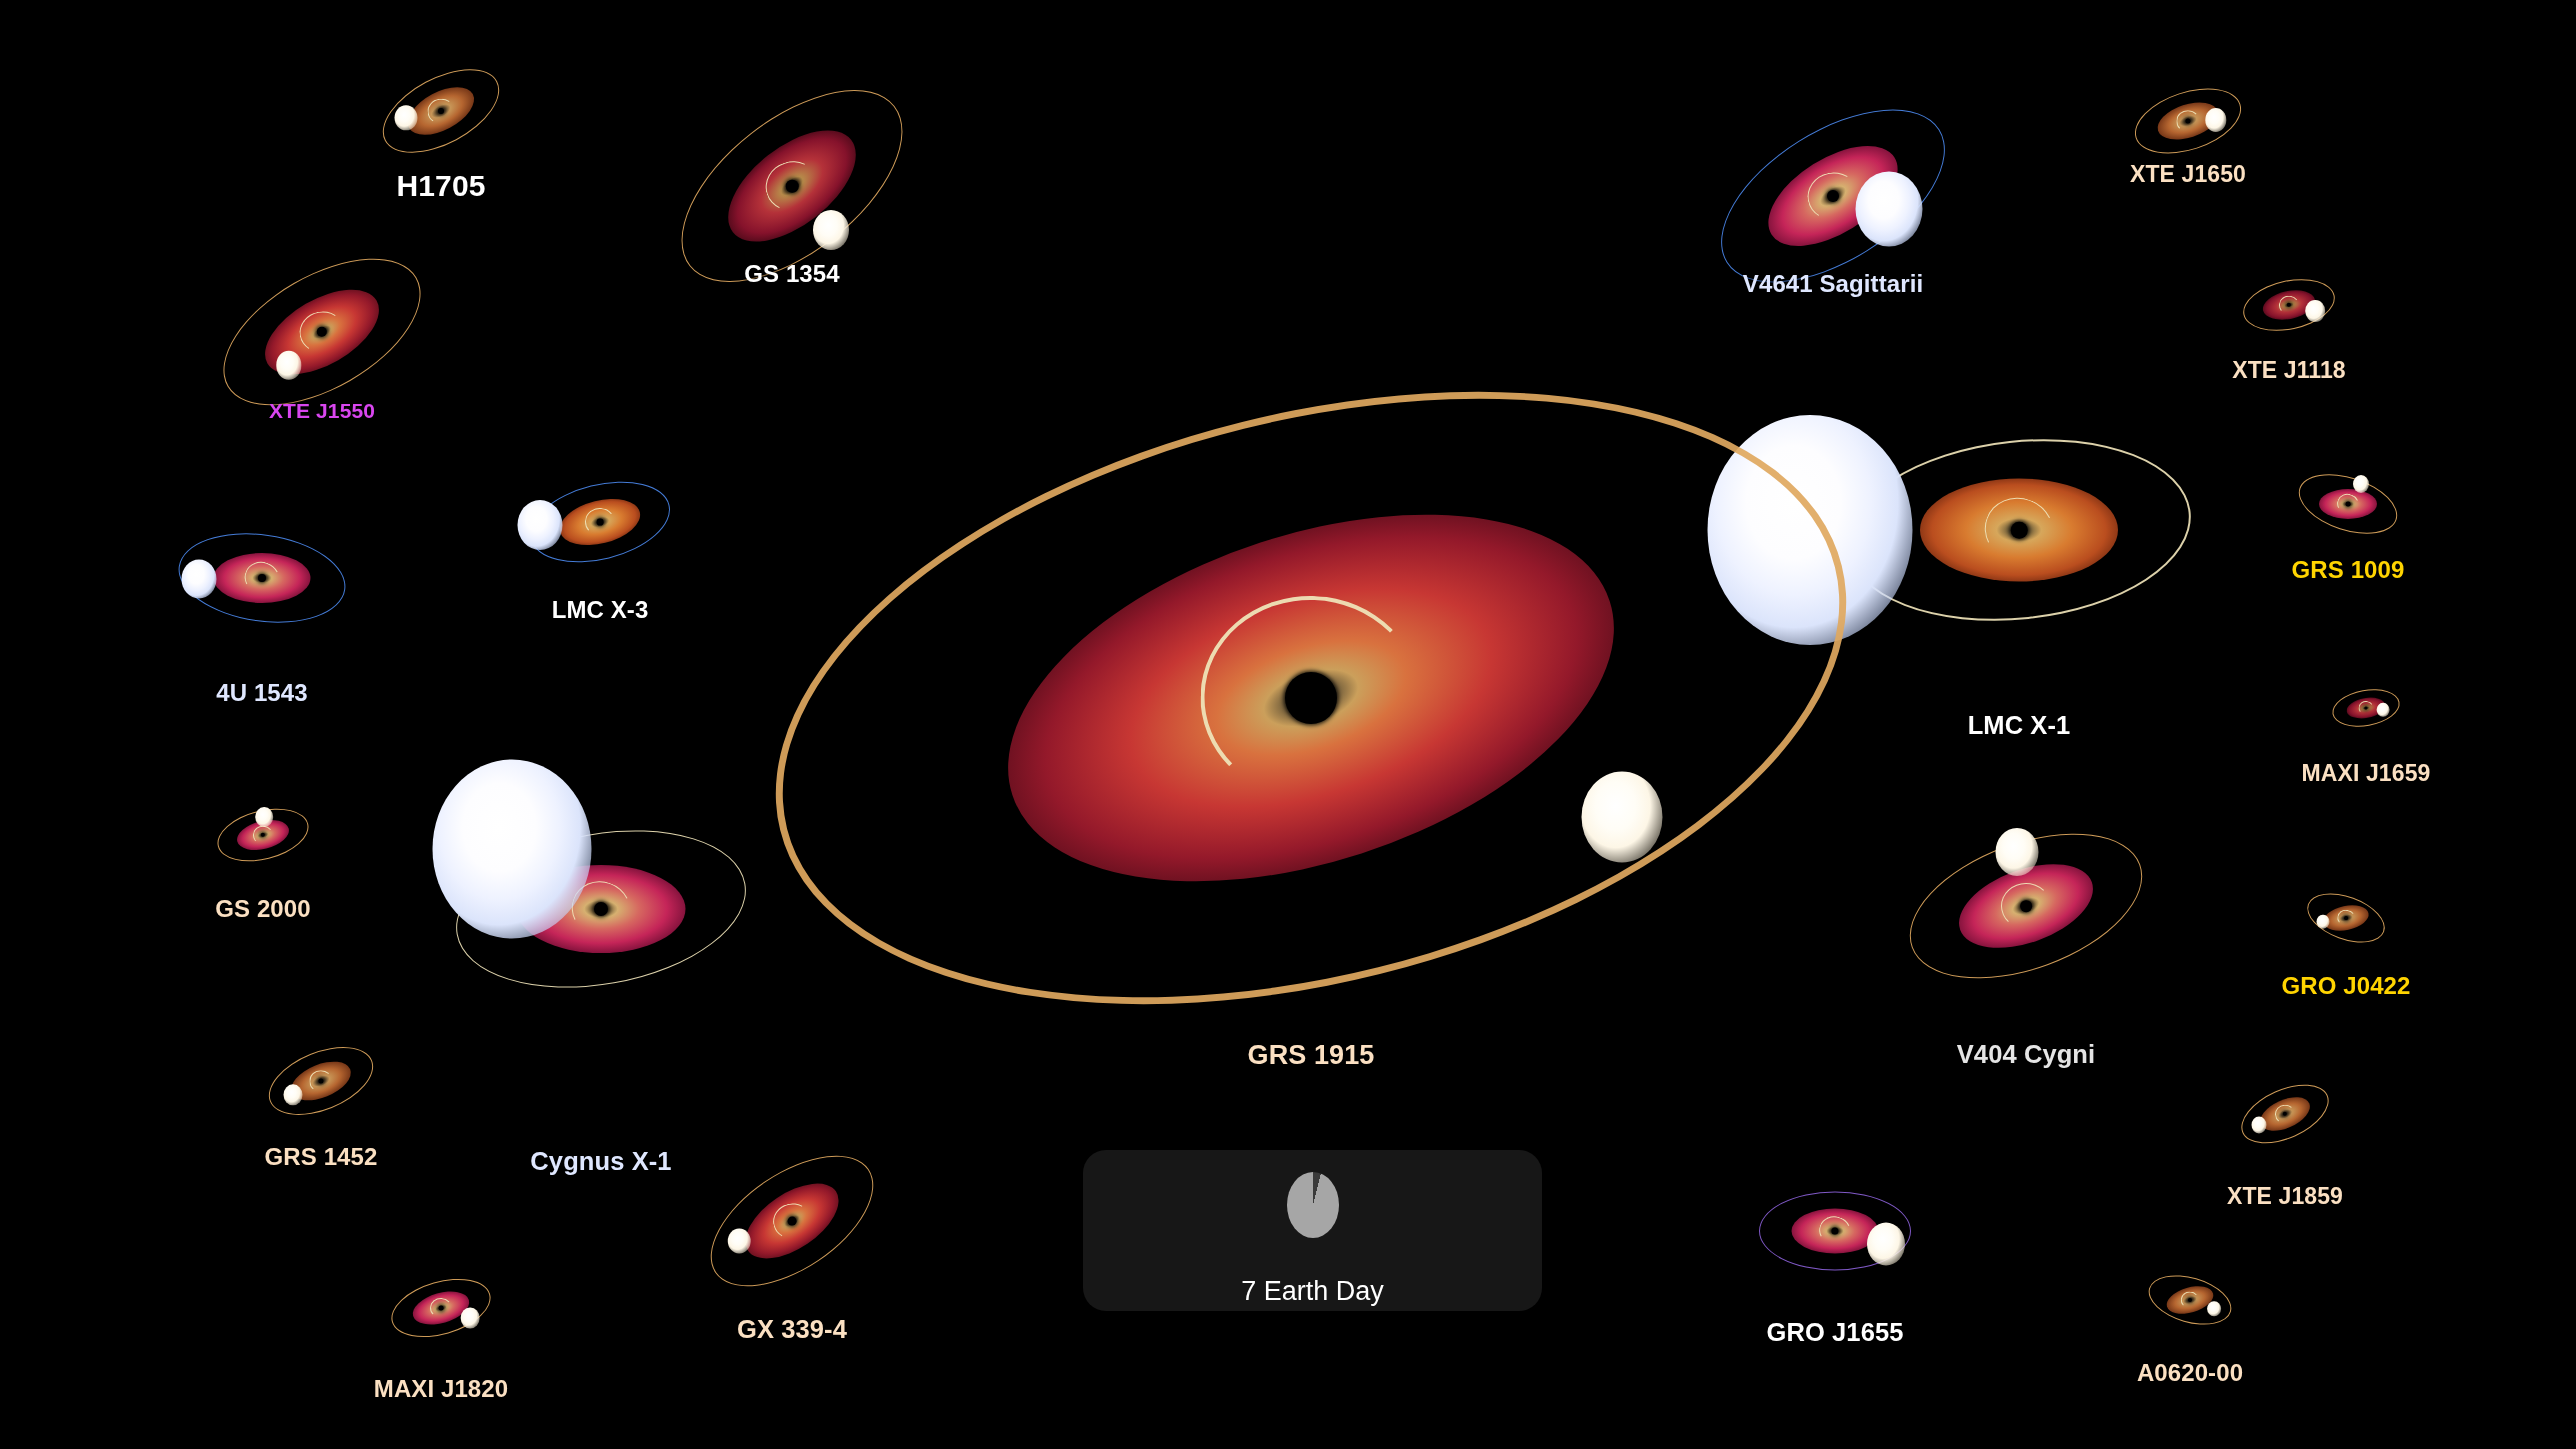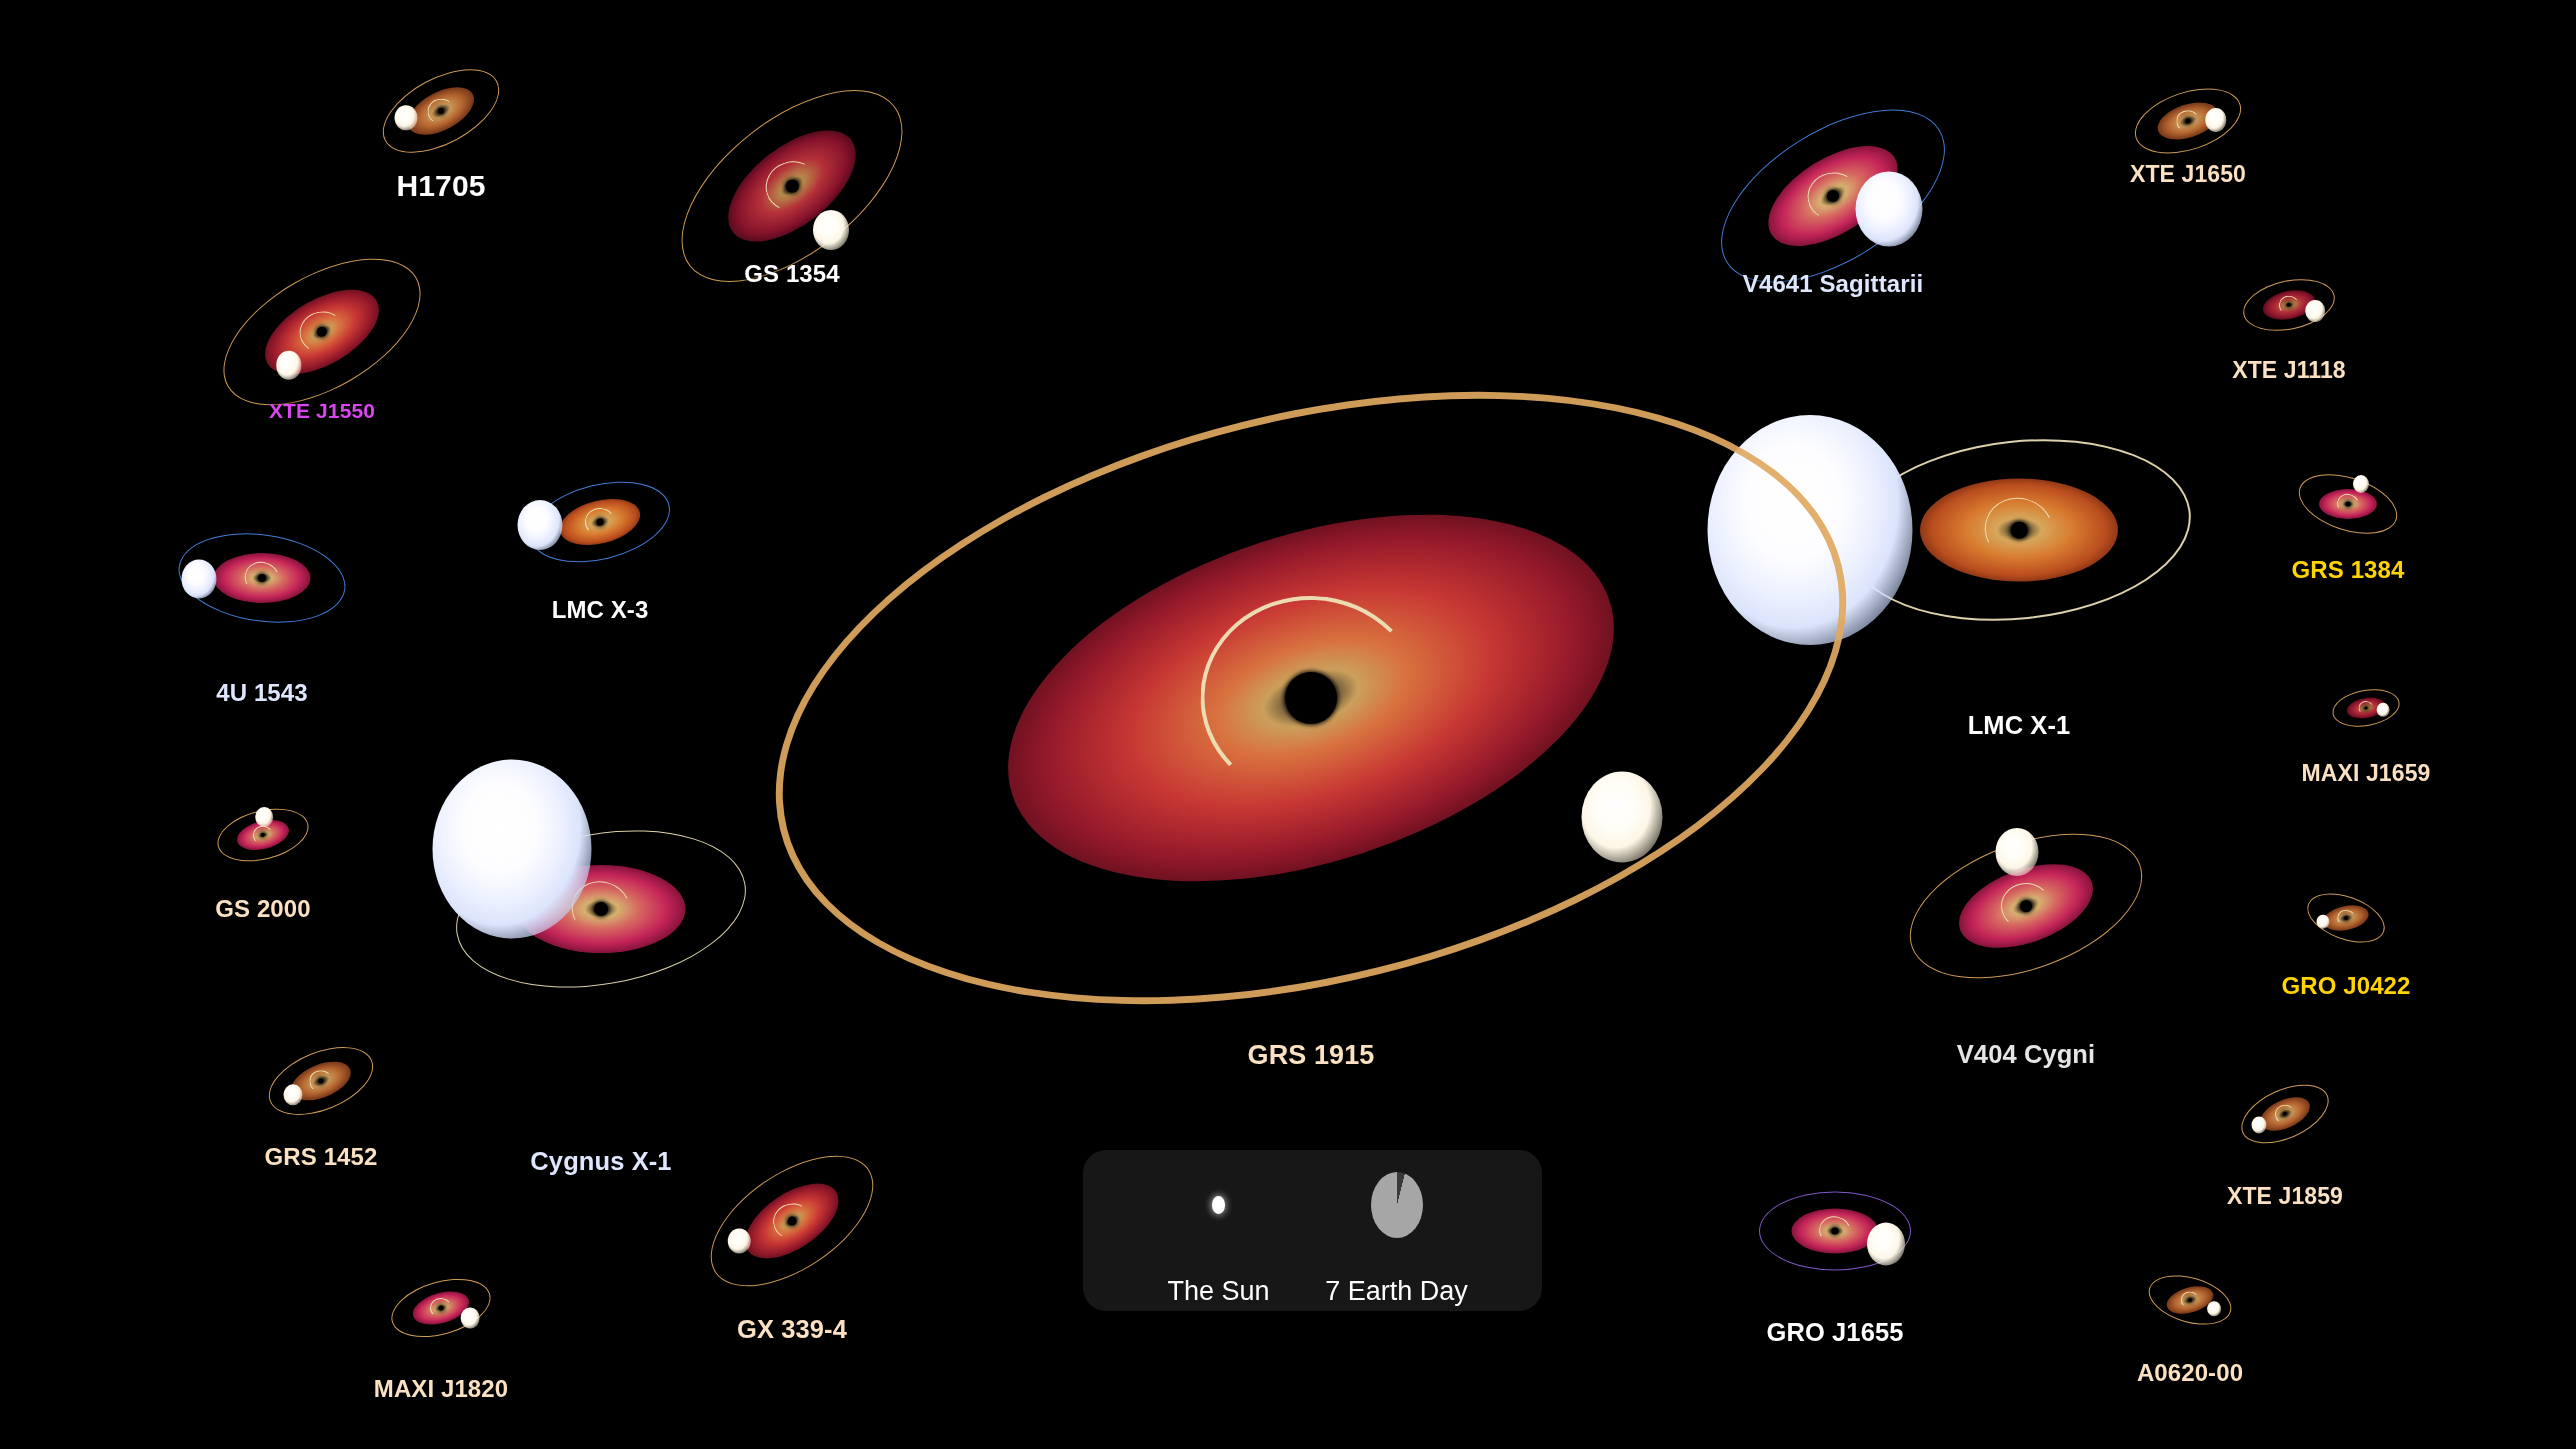--- a/index.html
+++ b/index.html
@@ -199,21 +199,21 @@
           <div class="label" style="color: rgb(255, 255, 255); font-size: 25.5px; top: 181px;">LMC X-1</div>
         </div>
       </div>
       <div class="system" style="left: 2348px; top: 504px;">
         <div class="sysinner">
           <div class="orbit" style="left: 0px; top: 0px; width: 100px; height: 51px; border-width: 1.1px; border-color: rgb(224, 168, 96); opacity: 0.92; --rot: 18deg;"></div>
           <div class="disk pink" style="left: 0px; top: 0px; width: 58px; height: 30px; --rot: 0deg;"></div>
           <div class="stream" style="left: 0px; top: 0px; width: 20px; height: 18px; border-width: 0.7px; border-color: rgb(239, 227, 184) transparent transparent rgb(239, 227, 184); opacity: 0.95; --rot: 20deg;"></div>
           <div class="bh" style="left: 0px; top: 0px; width: 4.8px; height: 4.8px;"></div>
           <div class="star warm-white" style="left: 12.6px; top: -20px; width: 16px; height: 18px;"></div>
-          <div class="label" style="color: rgb(255, 212, 0); font-size: 24px; top: 52px;">GRS 1384</div>
+          <div class="label" style="color: rgb(255, 212, 0); font-size: 24px; top: 52px;">GRS 1009</div>
         </div>
       </div>
       <div class="system" style="left: 2366px; top: 708px;">
         <div class="sysinner">
           <div class="orbit" style="left: 0px; top: 0px; width: 66px; height: 34px; border-width: 1.1px; border-color: rgb(224, 168, 96); opacity: 0.92; --rot: -10deg;"></div>
           <div class="disk deepred" style="left: 0px; top: 0px; width: 39px; height: 20px; --rot: -10deg;"></div>
           <div class="stream" style="left: 0px; top: 0px; width: 13px; height: 12px; border-width: 0.7px; border-color: rgb(239, 227, 184) transparent transparent rgb(239, 227, 184); opacity: 0.95; --rot: 10deg;"></div>
           <div class="bh" style="left: 0px; top: 0px; width: 3.2px; height: 3.2px;"></div>
           <div class="star warm-white" style="left: 17px; top: 1.6px; width: 12.8px; height: 14.3px;"></div>
           <div class="label" style="color: rgb(251, 224, 194); font-size: 23px; top: 52px;">MAXI J1659</div>
@@ -325,26 +325,20 @@
           <div class="disk brown" style="left: 0px; top: 0px; width: 48px; height: 25px; --rot: -16deg;"></div>
           <div class="stream" style="left: 0px; top: 0px; width: 16.4px; height: 15px; border-width: 0.7px; border-color: rgb(239, 227, 184) transparent transparent rgb(239, 227, 184); opacity: 0.95; --rot: 4deg;"></div>
           <div class="bh" style="left: 0px; top: 0px; width: 4px; height: 4px;"></div>
           <div class="star warm-white" style="left: 24px; top: 8.5px; width: 13.8px; height: 15.4px;"></div>
           <div class="label" style="color: rgb(251, 224, 194); font-size: 24px; top: 59px;">A0620-00</div>
         </div>
       </div>
     </div>
 
   <div class="legend" style="left:1083px;top:1150px;width:459px;height:161px;">
-    <div class="legend-item" style="width:168px;">
-      <div class="legend-art">
-        <div class="sun-dot"></div>
-      </div>
-      <div class="legend-cap">The Sun</div>
-    </div>
     <div class="legend-item" style="width:188px;">
       <div class="legend-art">
         <div class="day-pie"></div>
       </div>
       <div class="legend-cap">7 Earth Day</div>
     </div>
   </div>
 
 </div>
 

